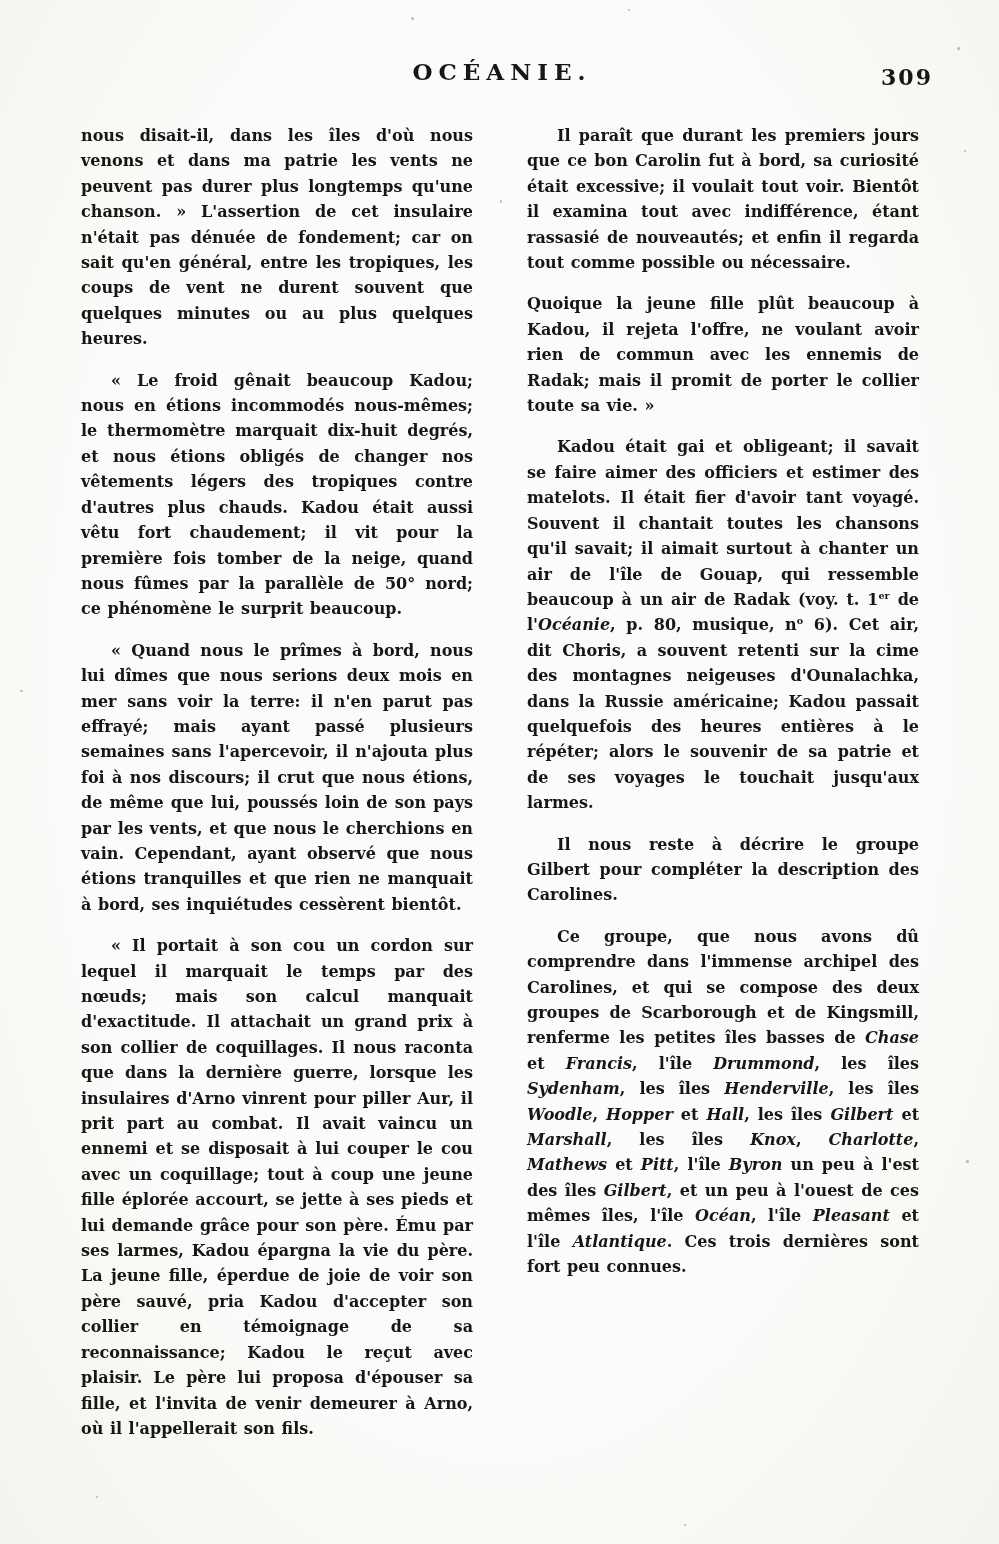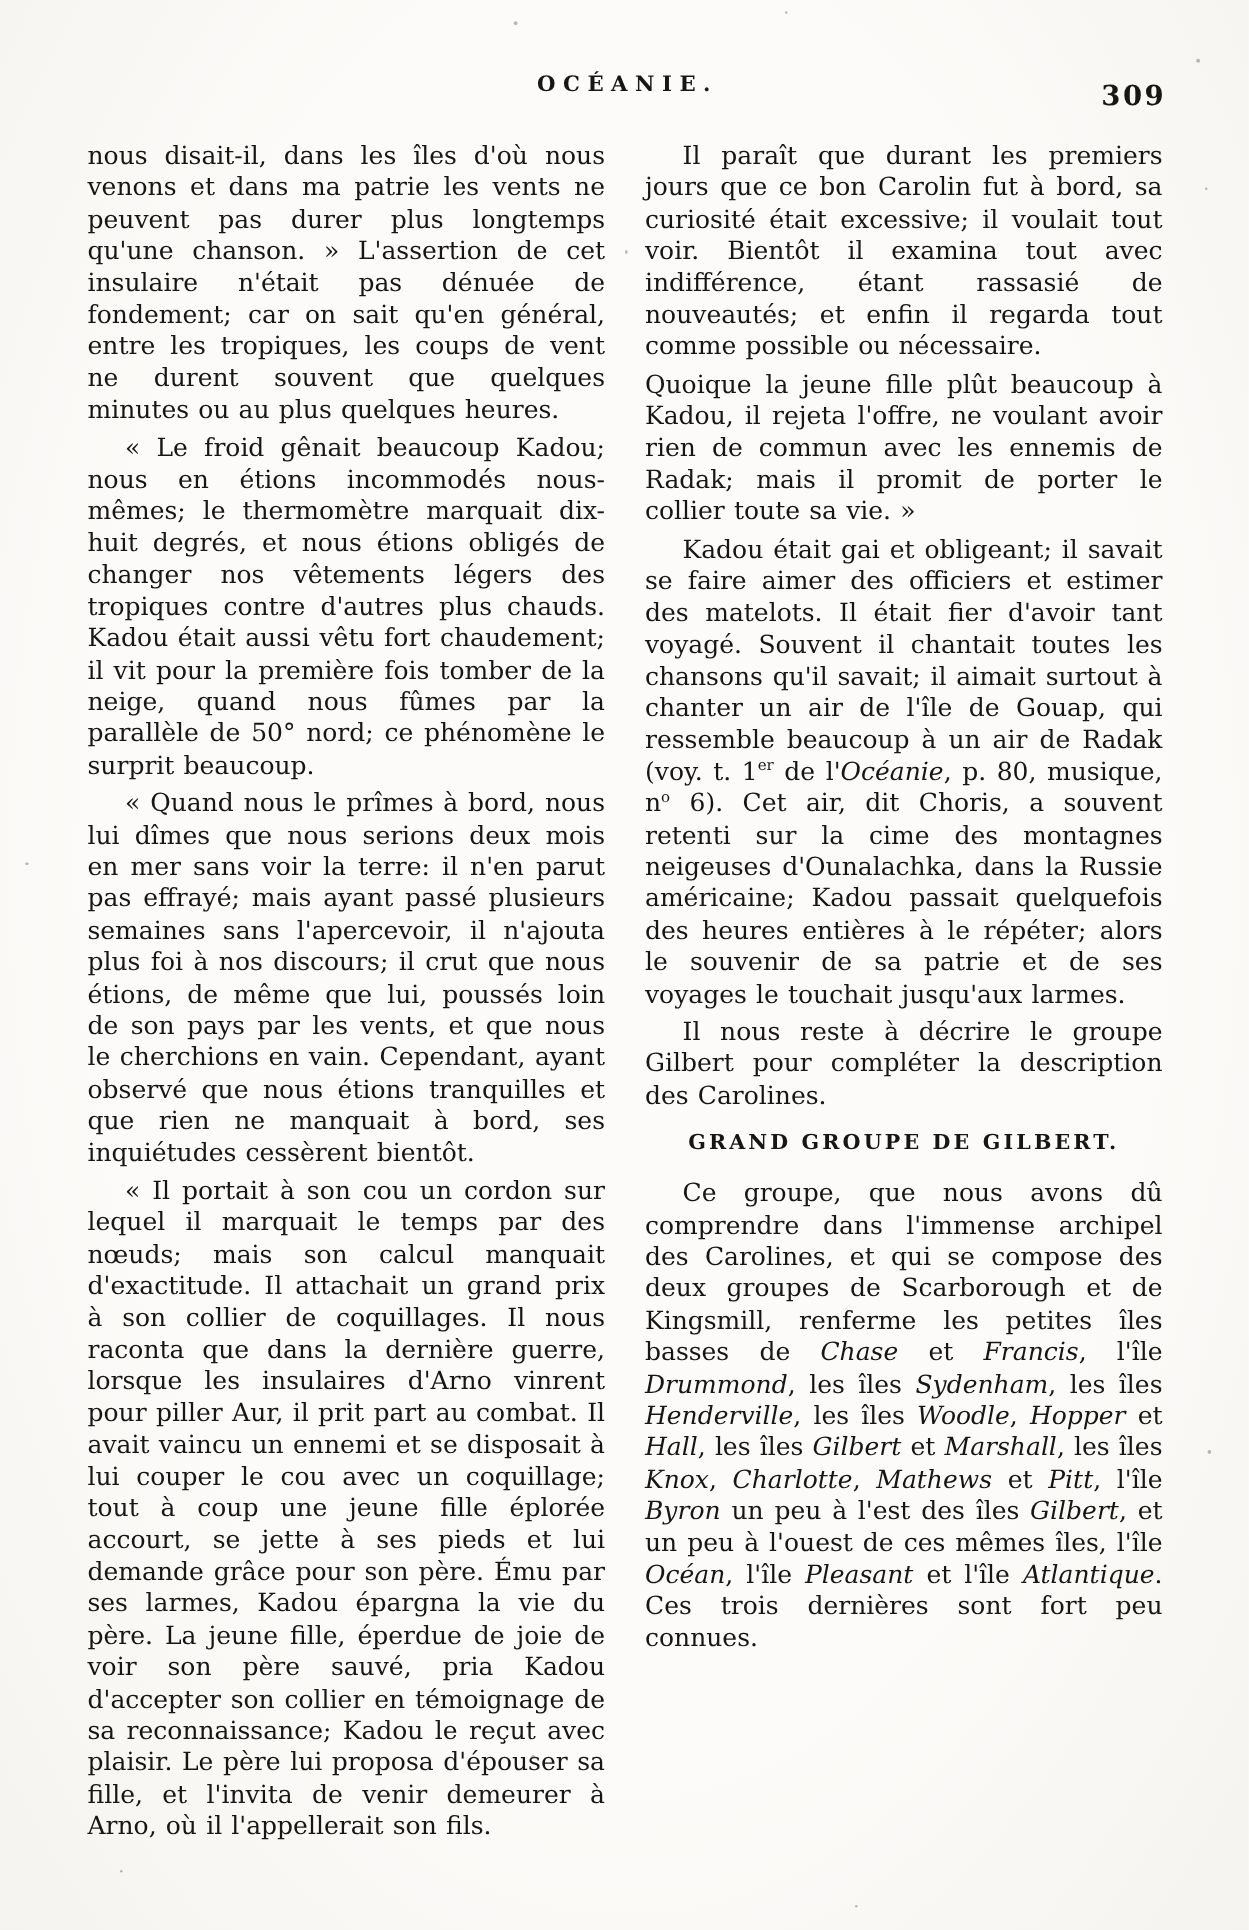--- a/index.html
+++ b/index.html
@@ -11,37 +11,37 @@
     font-family:"DejaVu Serif", serif;
     color:#171615;
     overflow:hidden;
   }
   .header-row{
     position:absolute; top:56px; left:65px; width:870px; height:40px;
   }
   .running-title{
     position:absolute; left:4px; right:0; top:2px;
     text-align:center;
-    font-size:17px; font-weight:700; letter-spacing:6px;
+    font-size:23px; font-weight:700; letter-spacing:6px;
   }
   .page-number{
     position:absolute; right:2px; top:8px;
     font-size:22px; font-weight:700; letter-spacing:2px;
   }
   .columns{
     position:absolute; top:107px; left:65px; width:870px;
     display:flex; gap:22px;
   }
   .column{ width:424px; }
   .para{
-    margin:5px;
+    margin:16px;
     text-align:justify;
-    font-size:20px;
+    font-size:16px;
     line-height:25.4px;
-    font-weight:400;
+    font-weight:700;
     word-spacing:1px;
   }
   .para.indent{ text-indent:30px; }
   .para i{ font-style:italic; }
   .para sup{ font-size:0.6em; line-height:0; vertical-align:super; }
   .section-heading{
     text-align:center;
     font-size:16.5px; font-weight:700; letter-spacing:2.5px;
     margin:15px 0 19px 0;
     white-space:nowrap;
@@ -66,21 +66,20 @@
         <p class="para"><span>nous disait-il, dans les îles d'où nous venons et dans ma patrie les vents ne peuvent pas durer plus longtemps qu'une chanson. » L'assertion de cet insulaire n'était pas dénuée de fondement; car on sait qu'en général, entre les tropiques, les coups de vent ne durent souvent que quelques minutes ou au plus quelques heures.</span></p>
         <p class="para indent"><span>« Le froid gênait beaucoup Kadou; nous en étions incommodés nous-mêmes; le thermomètre marquait dix-huit degrés, et nous étions obligés de changer nos vêtements légers des tropiques contre d'autres plus chauds. Kadou était aussi vêtu fort chaudement; il vit pour la première fois tomber de la neige, quand nous fûmes par la parallèle de 50° nord; ce phénomène le surprit beaucoup.</span></p>
         <p class="para indent"><span>« Quand nous le prîmes à bord, nous lui dîmes que nous serions deux mois en mer sans voir la terre: il n'en parut pas effrayé; mais ayant passé plusieurs semaines sans l'apercevoir, il n'ajouta plus foi à nos discours; il crut que nous étions, de même que lui, poussés loin de son pays par les vents, et que nous le cherchions en vain. Cependant, ayant observé que nous étions tranquilles et que rien ne manquait à bord, ses inquiétudes cessèrent bientôt.</span></p>
         <p class="para indent"><span>« Il portait à son cou un cordon sur lequel il marquait le temps par des nœuds; mais son calcul manquait d'exactitude. Il attachait un grand prix à son collier de coquillages. Il nous raconta que dans la dernière guerre, lorsque les insulaires d'Arno vinrent pour piller Aur, il prit part au combat. Il avait vaincu un ennemi et se disposait à lui couper le cou avec un coquillage; tout à coup une jeune fille éplorée accourt, se jette à ses pieds et lui demande grâce pour son père. Ému par ses larmes, Kadou épargna la vie du père. La jeune fille, éperdue de joie de voir son père sauvé, pria Kadou d'accepter son collier en témoignage de sa reconnaissance; Kadou le reçut avec plaisir. Le père lui proposa d'épouser sa fille, et l'invita de venir demeurer à Arno, où il l'appellerait son fils.</span></p>
       </div>
     <div class="column">
         <p class="para indent"><span>Il paraît que durant les premiers jours que ce bon Carolin fut à bord, sa curiosité était excessive; il voulait tout voir. Bientôt il examina tout avec indifférence, étant rassasié de nouveautés; et enfin il regarda tout comme possible ou nécessaire.</span></p>
         <p class="para"><span>Quoique la jeune fille plût beaucoup à Kadou, il rejeta l'offre, ne voulant avoir rien de commun avec les ennemis de Radak; mais il promit de porter le collier toute sa vie. »</span></p>
         <p class="para indent"><span>Kadou était gai et obligeant; il savait se faire aimer des officiers et estimer des matelots. Il était fier d'avoir tant voyagé. Souvent il chantait toutes les chansons qu'il savait; il aimait surtout à chanter un air de l'île de Gouap, qui ressemble beaucoup à un air de Radak (voy. t. 1</span><sup>er</sup><span> de l'</span><i>Océanie</i><span>, p. 80, musique, n</span><sup>o</sup><span> 6). Cet air, dit Choris, a souvent retenti sur la cime des montagnes neigeuses d'Ounalachka, dans la Russie américaine; Kadou passait quelquefois des heures entières à le répéter; alors le souvenir de sa patrie et de ses voyages le touchait jusqu'aux larmes.</span></p>
         <p class="para indent"><span>Il nous reste à décrire le groupe Gilbert pour compléter la description des Carolines.</span></p>
-        <div class="section-heading">GRAND GROUPE DE GILBERT.</div>
         <p class="para indent"><span>Ce groupe, que nous avons dû comprendre dans l'immense archipel des Carolines, et qui se compose des deux groupes de Scarborough et de Kingsmill, renferme les petites îles basses de </span><i>Chase</i><span> et </span><i>Francis</i><span>, l'île </span><i>Drummond</i><span>, les îles </span><i>Sydenham</i><span>, les îles </span><i>Henderville</i><span>, les îles </span><i>Woodle</i><span>, </span><i>Hopper</i><span> et </span><i>Hall</i><span>, les îles </span><i>Gilbert</i><span> et </span><i>Marshall</i><span>, les îles </span><i>Knox</i><span>, </span><i>Charlotte</i><span>, </span><i>Mathews</i><span> et </span><i>Pitt</i><span>, l'île </span><i>Byron</i><span> un peu à l'est des îles </span><i>Gilbert</i><span>, et un peu à l'ouest de ces mêmes îles, l'île </span><i>Océan</i><span>, l'île </span><i>Pleasant</i><span> et l'île </span><i>Atlantique</i><span>. Ces trois dernières sont fort peu connues.</span></p>
       </div>
   </div>
 
   <div class="speck" style="left:411px;top:17px;width:3px;height:3px"></div>
   <div class="speck" style="left:628px;top:9px;width:2px;height:2px"></div>
   <div class="speck" style="left:957px;top:47px;width:3px;height:3px"></div>
   <div class="speck" style="left:964px;top:150px;width:2px;height:2px"></div>
   <div class="speck" style="left:500px;top:200px;width:2px;height:3px"></div>
   <div class="speck" style="left:20px;top:690px;width:3px;height:2px"></div>

